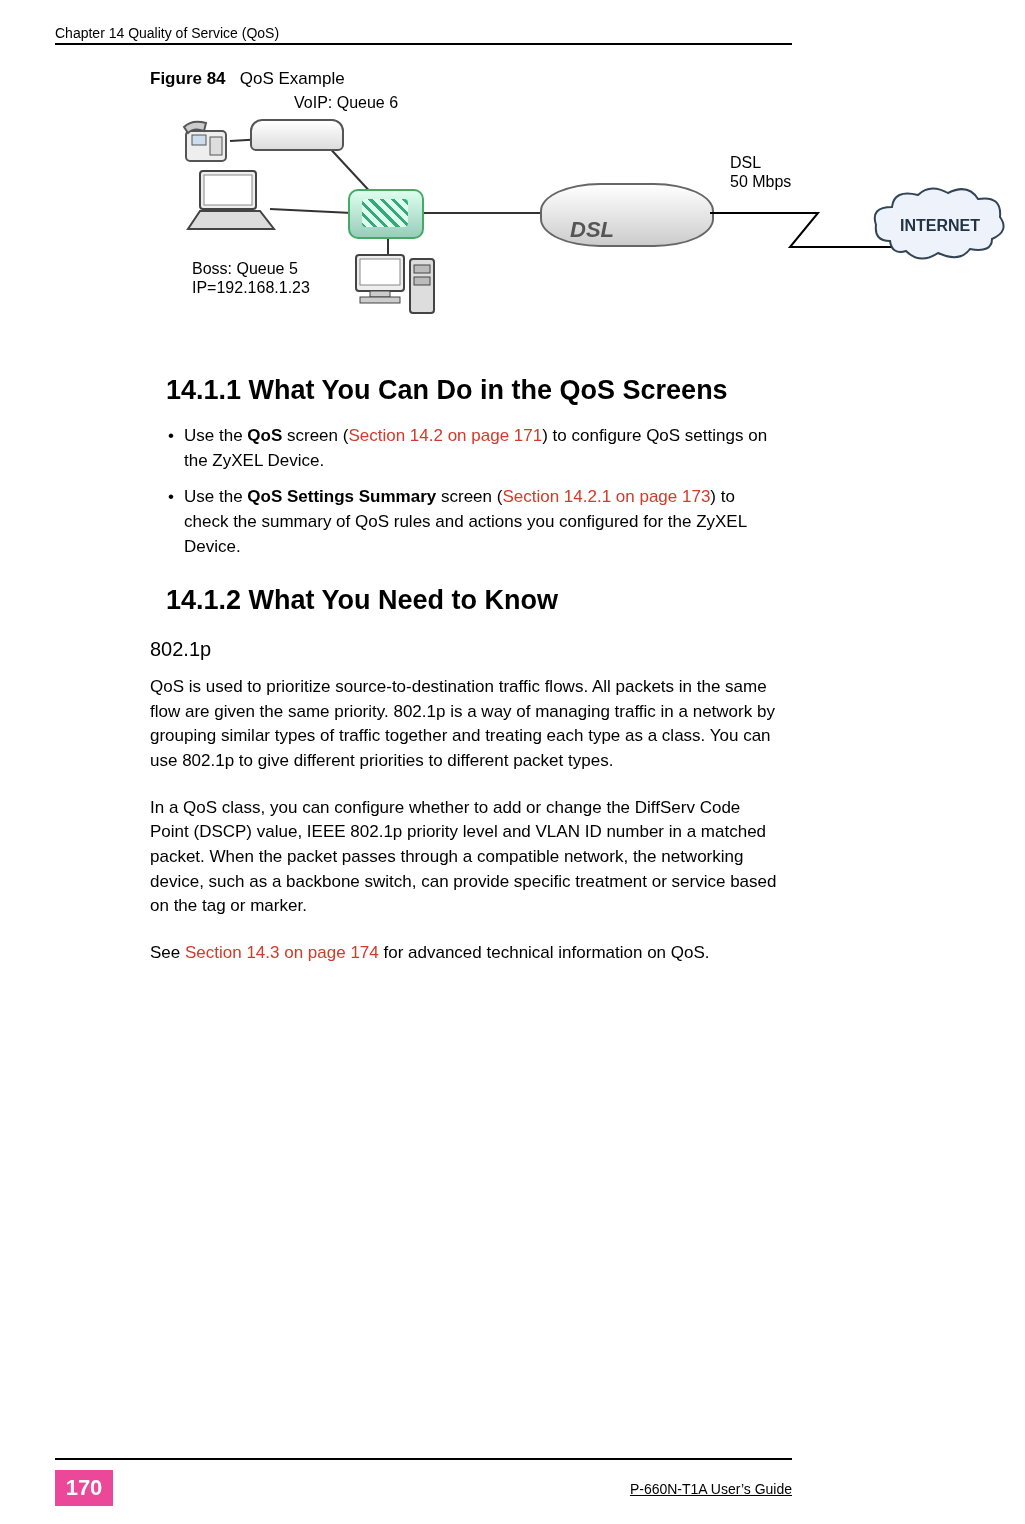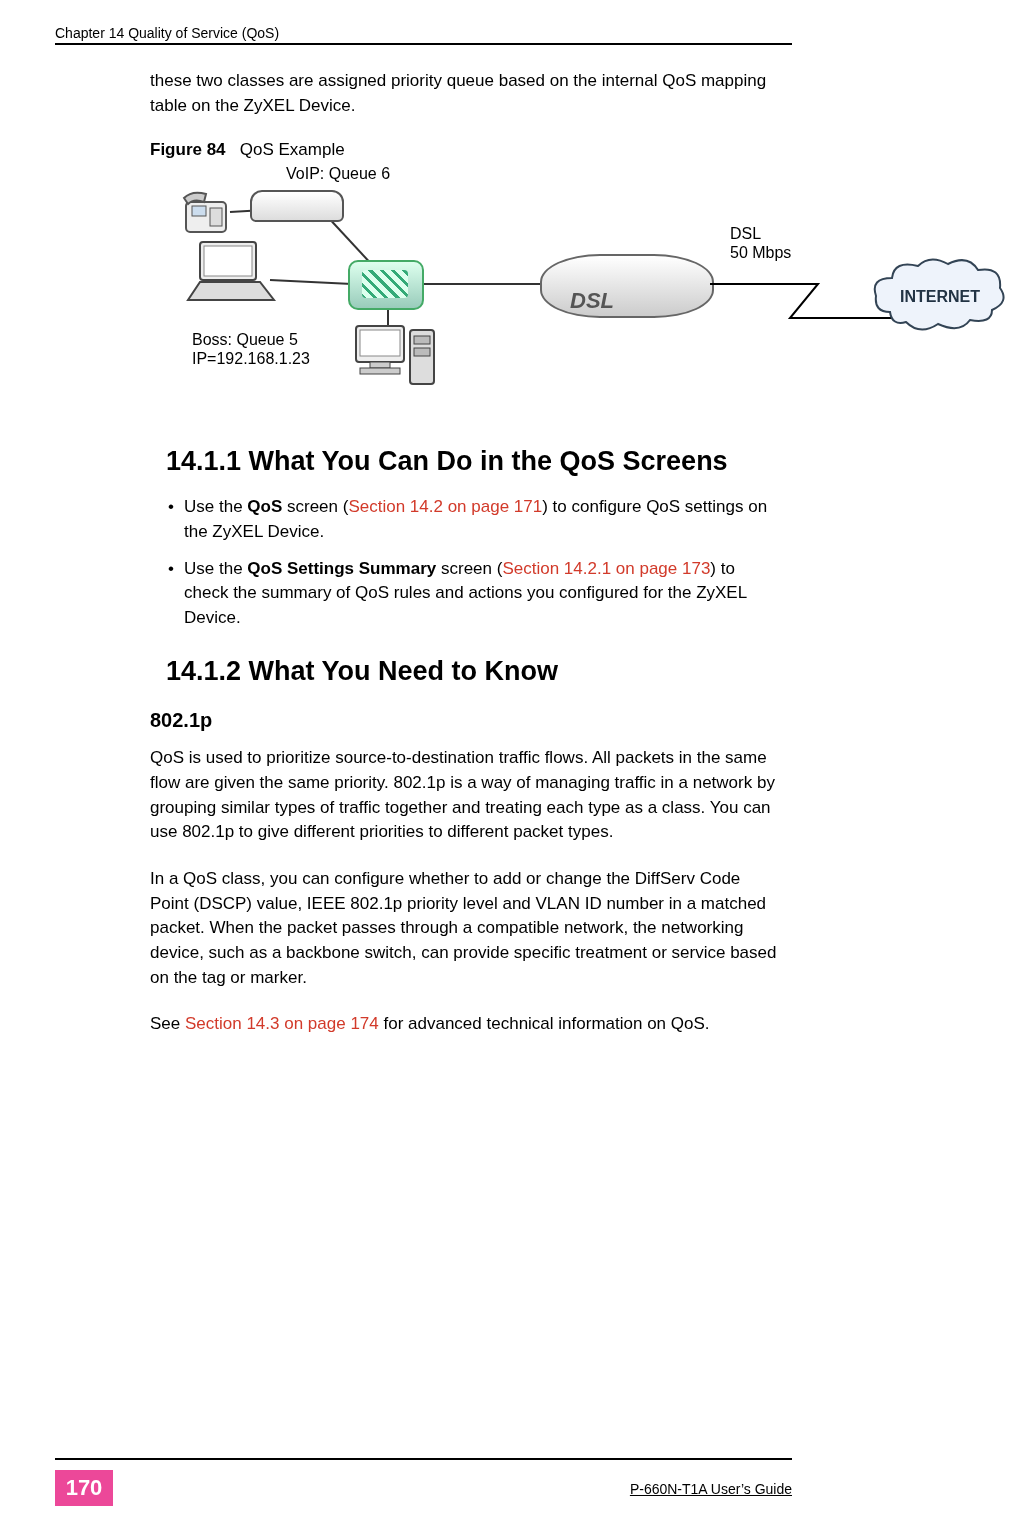--- a/index.html
+++ b/index.html
@@ -77,21 +77,21 @@
     flex: 0 0 16px;
   }
   .bullet .b-body {
     flex: 1;
   }
   .link {
     color: #d23a2a;
   }
   .h3 {
     font-family: Arial, Helvetica, sans-serif;
-    font-weight: bold;
+    font-weight: normal;
     font-size: 20px;
     margin: 22px 0 14px 0;
   }
   .bottom-hr {
     position: absolute;
     left: 55px;
     right: 55px;
     bottom: 56px;
     border: none;
     border-top: 2px solid #000;
@@ -176,37 +176,36 @@
 <div class="page">
 
   <div class="top-header">
     <span>Chapter 14 Quality of Service (QoS)</span>
     <span></span>
   </div>
   <hr class="hr-thick">
 
   <div class="content">
 
-    <p class="body-text">these two classes are assigned priority queue based on the internal QoS mapping table on the ZyXEL Device.</p>
 
     <div class="figure-caption">
       <span class="lbl">Figure 84</span>&nbsp;&nbsp;&nbsp;<span>QoS Example</span>
     </div>
 
     <div class="figure">
 
       <svg width="770" height="240" style="position:absolute;left:0;top:0">
         <path class="wire" d="M80 44 L145 40"></path>
         <path class="wire" d="M175 46 L225 100"></path>
         <path class="wire" d="M120 112 L202 116"></path>
         <path class="wire" d="M238 138 L238 160"></path>
         <path class="wire" d="M270 116 L392 116"></path>
       </svg>
 
-      <div class="fig-text" style="left:136px; top:-4px;">VoIP: Queue 6</div>
+      <div class="fig-text" style="left:144px; top:-4px;">VoIP: Queue 6</div>
 
       <svg class="device phone" viewBox="0 0 58 48">
         <rect x="4" y="12" width="40" height="30" rx="4" fill="#eee" stroke="#555" stroke-width="2"></rect>
         <rect x="10" y="16" width="14" height="10" fill="#cde" stroke="#555"></rect>
         <rect x="28" y="18" width="12" height="18" fill="#ddd" stroke="#555"></rect>
         <path d="M2 8 Q10 0 24 4 L22 12 Q12 8 6 14 Z" fill="#ccc" stroke="#555" stroke-width="2"></path>
       </svg>
 
       <div class="device modem1"></div>
 

